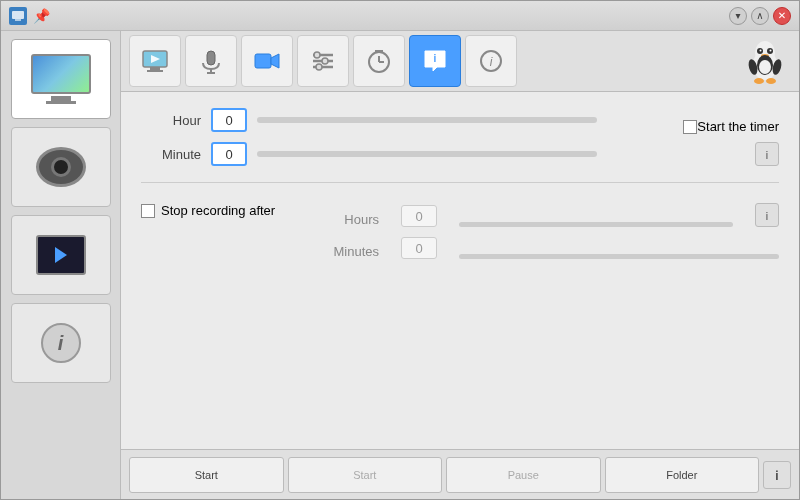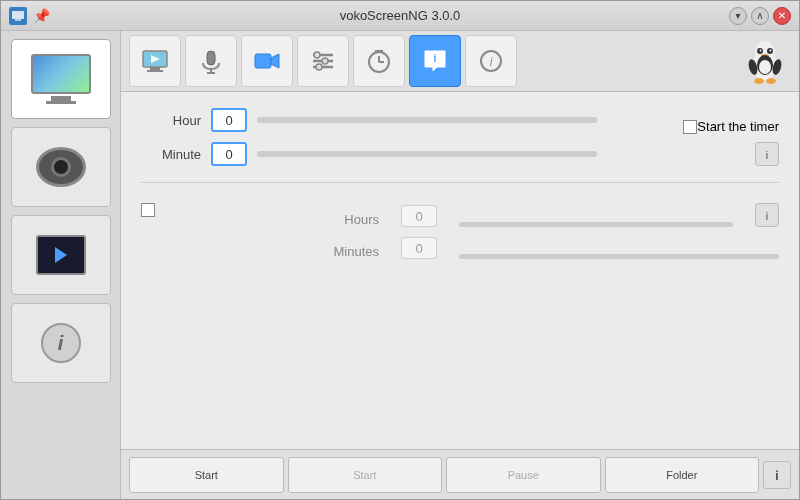--- a/index.html
+++ b/index.html
@@ -414,21 +414,20 @@
   <div class="titlebar">
     <div class="titlebar-left">
       <div class="titlebar-icon">
         <svg width="14" height="14" viewBox="0 0 14 14">
           <rect x="1" y="2" width="12" height="8" rx="1" fill="white" opacity="0.8"></rect>
           <rect x="4" y="10" width="6" height="2" fill="white" opacity="0.6"></rect>
         </svg>
       </div>
       <span class="titlebar-pin">📌</span>
     </div>
-    <span class="titlebar-title">vokoScreenNG 3.0.0</span>
     <div class="titlebar-controls">
       <div class="title-btn">▾</div>
       <div class="title-btn">∧</div>
       <div class="title-btn close">✕</div>
     </div>
   </div>
 
   <div class="main-content">
 
     <div class="sidebar">
@@ -568,20 +567,21 @@
             </div>
             <div class="section-info-btn">ℹ</div>
           </div>
         </div>
 
         <div class="divider"></div>
 
         <div class="stop-section">
           <div class="stop-label-row">
             <div class="checkbox"></div>
+            <span>Stop recording after</span>
           </div>
           <div class="stop-sliders">
 
             <div class="stop-row">
               <span class="stop-row-label">Hours</span>
               <div class="stop-value-box">0</div>
               <div class="stop-slider-track" style="flex:1;max-width:340px;"></div>
               <div class="section-info-btn">ℹ</div>
             </div>
 

